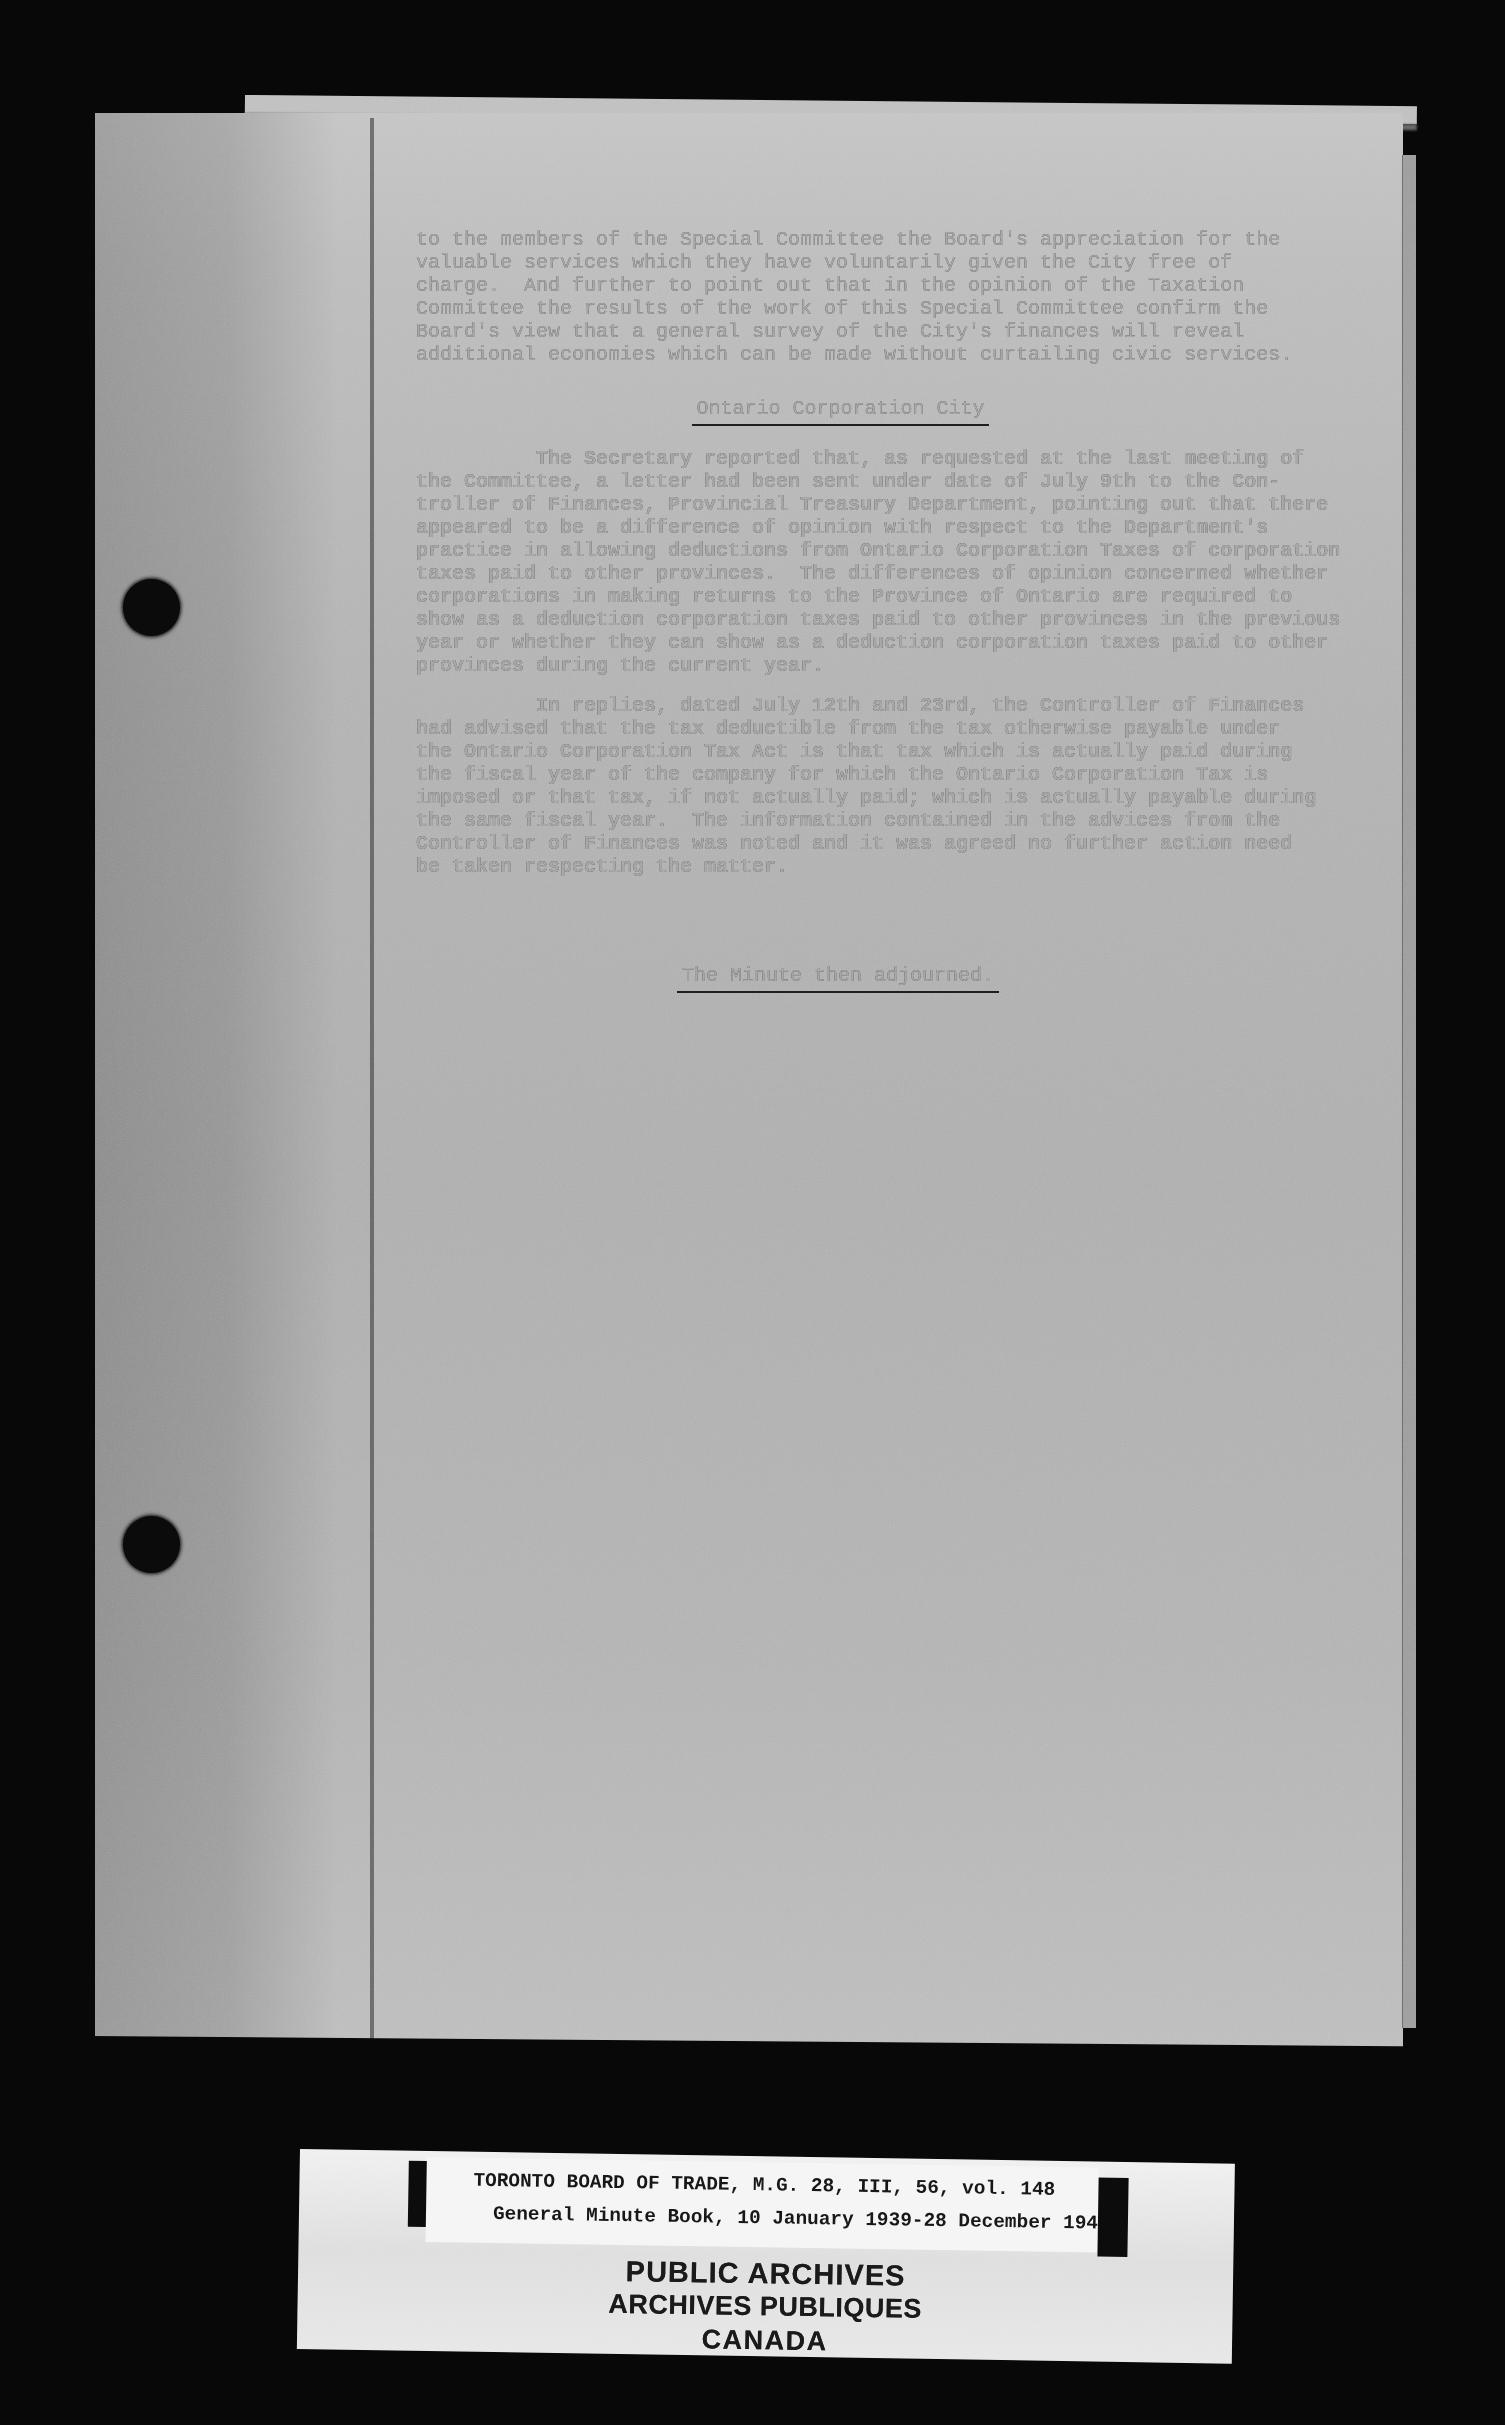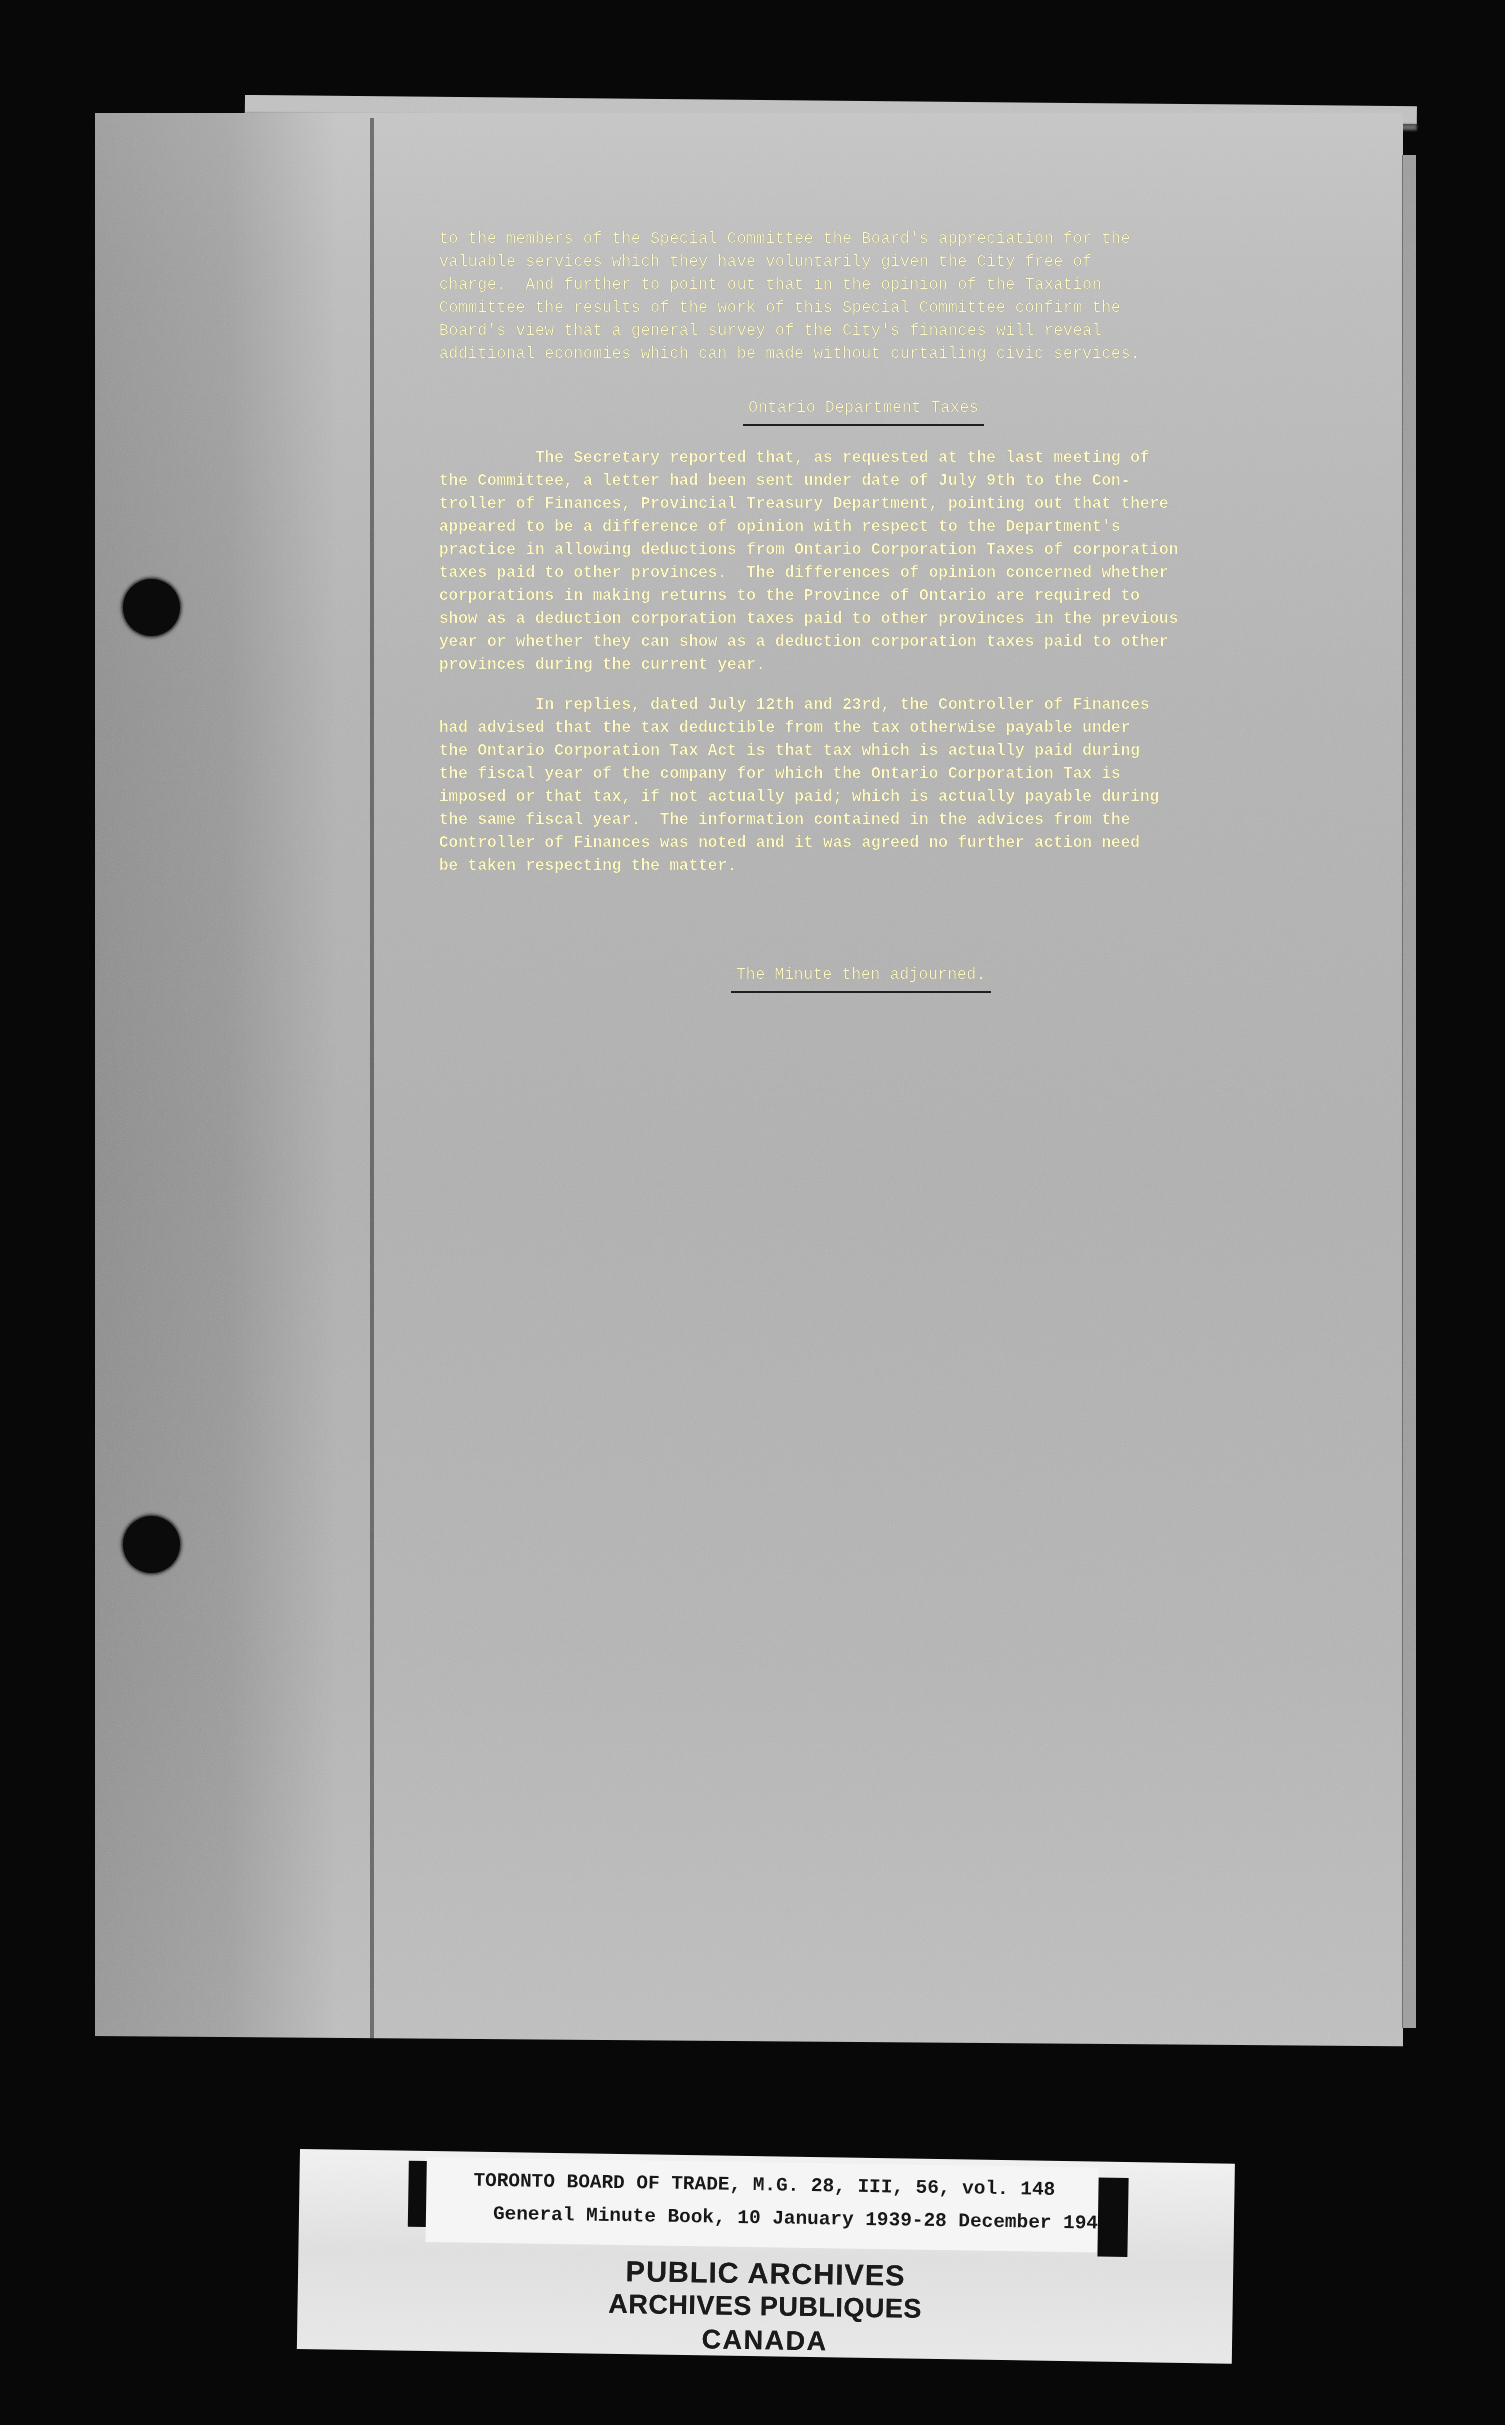--- a/index.html
+++ b/index.html
@@ -86,24 +86,24 @@
     border-radius: 50%;
     background: #0a0a0a;
     box-shadow: 0 0 3.4px 1.5px rgba(10,10,10,0.85);
   }
   .hole.h1 { left: 123px; top: 579px; }
   .hole.h2 { left: 123px; top: 1516px; }
 
   
   .text-block {
     position: absolute;
-    left: 439px; top: 228px;
+    left: 416px; top: 228px;
     width: 912px;
-    color: #fef9c3;
-    font-size: 16px;
+    color: #a3a3a3;
+    font-size: 20px;
     line-height: 23px;
     text-shadow: 0 0 0.6px rgba(25,25,25,0.9);
     filter: blur(0.2px);
   }
   .para { white-space: pre; }
   .p1 { margin-bottom: 31px; }
   .p2 { margin-bottom: 17px; font-weight: bold; }
   .p3 { margin-bottom: 86px; font-weight: bold; }
   .heading-row {
     text-align: center;
@@ -190,21 +190,21 @@
 
   <div class="text-block">
     <div class="para p1">to the members of the Special Committee the Board's appreciation for the
 valuable services which they have voluntarily given the City free of
 charge.  And further to point out that in the opinion of the Taxation
 Committee the results of the work of this Special Committee confirm the
 Board's view that a general survey of the City's finances will reveal
 additional economies which can be made without curtailing civic services.</div>
 
     <div class="heading-row">
-      <span class="underlined">Ontario Department Taxes</span>
+      <span class="underlined">Ontario Corporation City</span>
     </div>
 
     <div class="para p2">          The Secretary reported that, as requested at the last meeting of
 the Committee, a letter had been sent under date of July 9th to the Con-
 troller of Finances, Provincial Treasury Department, pointing out that there
 appeared to be a difference of opinion with respect to the Department's
 practice in allowing deductions from Ontario Corporation Taxes of corporation
 taxes paid to other provinces.  The differences of opinion concerned whether
 corporations in making returns to the Province of Ontario are required to
 show as a deduction corporation taxes paid to other provinces in the previous

